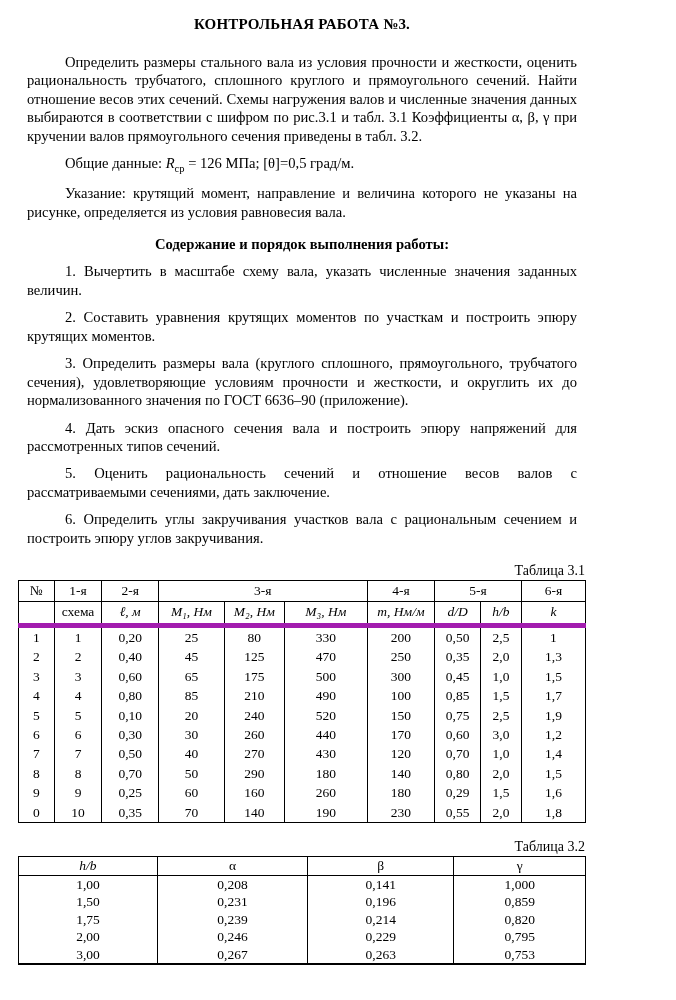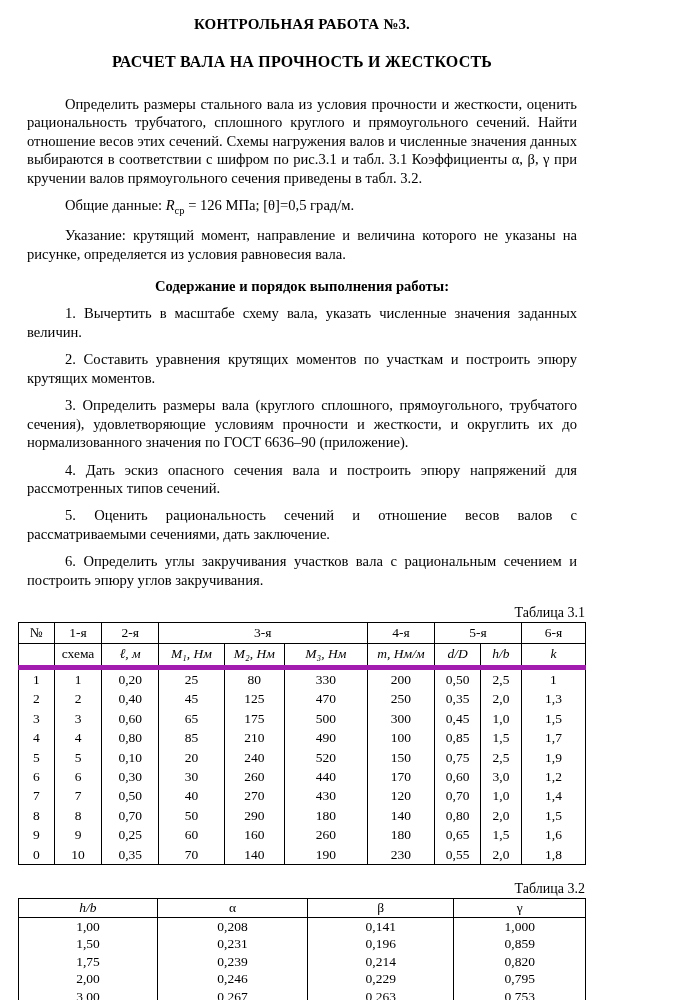--- a/index.html
+++ b/index.html
@@ -51,21 +51,20 @@
     line-height: 1.3;
   }
   .t2 thead th { border-bottom: 1px solid #000; }
 </style>
 </head>
 <body>
 
 <div class="page">
 
   <h1 class="doc-title">КОНТРОЛЬНАЯ РАБОТА №3.</h1>
-  <h2 class="doc-subtitle">РАСЧЕТ ВАЛА НА ПРОЧНОСТЬ И ЖЕСТКОСТЬ</h2>
 
   <p class="para">Определить размеры стального вала из условия прочности и жесткости, оценить рациональность трубчатого, сплошного круглого и прямоугольного сечений. Найти отношение весов этих сечений. Схемы нагружения валов и численные значения данных выбираются в соответствии с шифром по рис.3.1  и табл. 3.1 Коэффициенты α, β, γ при кручении валов прямоугольного сечения приведены в табл. 3.2.</p>
 
   <p class="para"><span>Общие данные: </span><span class="it">R</span><sub class="small-sub">ср</sub><span> = 126 МПа; [θ]=0,5 град/м.</span></p>
 
   <p class="para">Указание: крутящий момент, направление и величина которого не указаны на рисунке, определяется из условия равновесия вала.</p>
 
   <p class="center-heading">Содержание и порядок выполнения работы:</p>
 
   <div>
@@ -213,21 +212,21 @@
           <td>1,5</td>
         </tr>
         <tr>
           <td>9</td>
           <td>9</td>
           <td>0,25</td>
           <td>60</td>
           <td>160</td>
           <td>260</td>
           <td>180</td>
-          <td>0,65</td>
+          <td>0,29</td>
           <td>1,5</td>
           <td>1,6</td>
         </tr>
         <tr>
           <td>0</td>
           <td>10</td>
           <td>0,35</td>
           <td>70</td>
           <td>140</td>
           <td>190</td>

